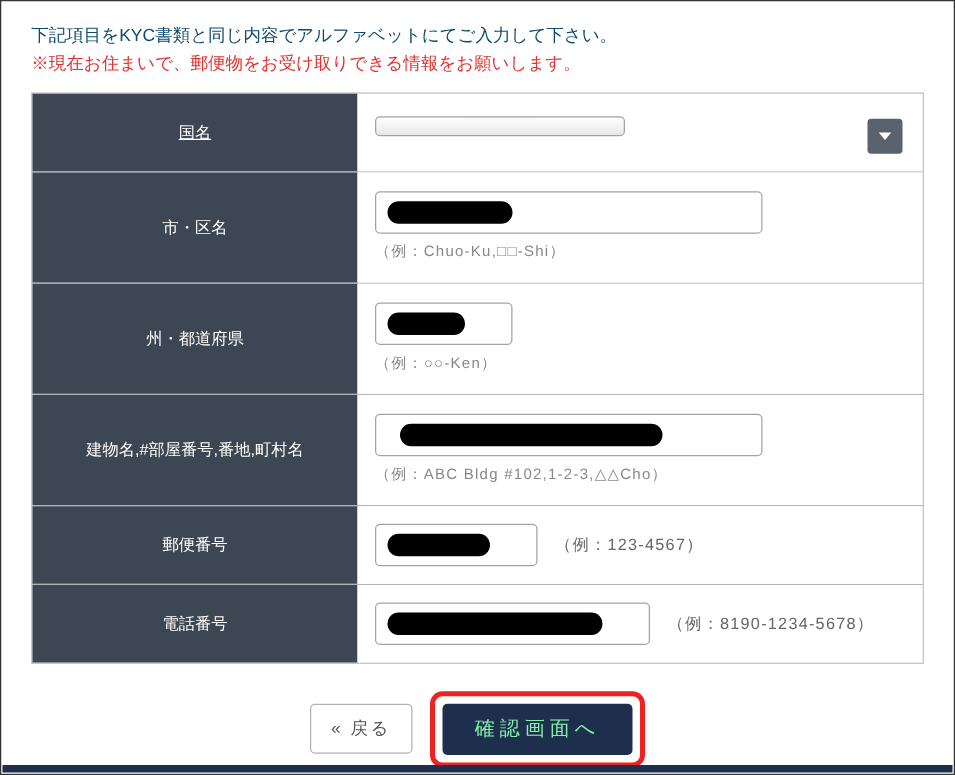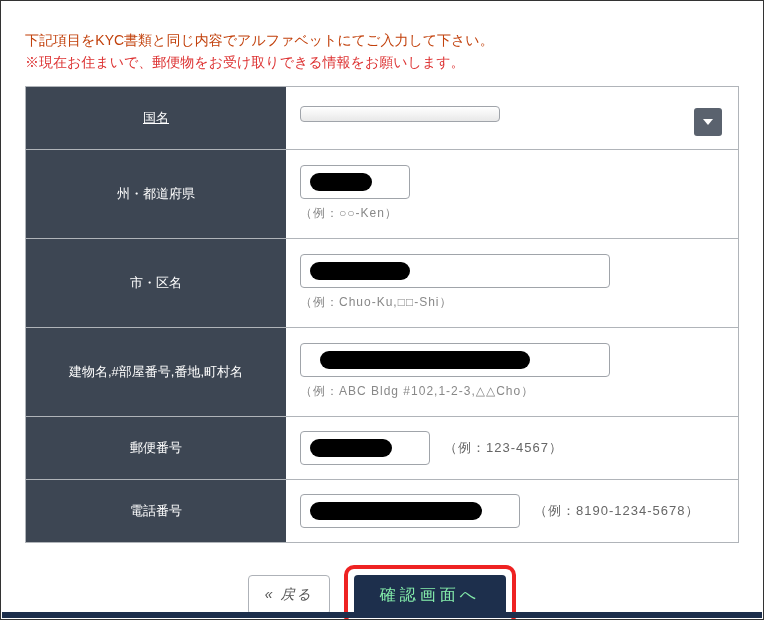--- a/index.html
+++ b/index.html
@@ -5,21 +5,21 @@
     * { box-sizing: border-box; margin: 0; padding: 0; }
     body {
       font-family: "Hiragino Kaku Gothic ProN", "Meiryo", sans-serif;
       background: #fff;
       width: 764px;
       height: 620px;
       border: 1px solid #333;
       position: relative;
     }
     .content { padding: 16px 24px 0 24px; }
-    .instruction { font-size: 14px; color: #c2410c; line-height: 1.6; margin-top: 12px; }
+    .instruction { font-size: 14px; color: #0c4a6e; line-height: 1.6; }
     .warning { font-size: 14px; color: #d33; line-height: 1.6; margin-bottom: 12px; }
     .form-table { width: 100%; border-collapse: collapse; border: 1px solid #b0b4b9; }
     .form-row { display: flex; border-bottom: 1px solid #b0b4b9; }
     .form-row:last-child { border-bottom: none; }
     .label-cell {
       width: 260px;
       background: #3d4653;
       color: #fff;
       font-size: 13px;
       display: flex;
@@ -110,21 +110,20 @@
     }
     .btn-back {
       border: 1px solid #aeb2b8;
       background: #fff;
       color: #555;
       font-size: 14px;
       padding: 10px 16px;
       border-radius: 4px;
       cursor: pointer;
       letter-spacing: 2px;
-      font-style: italic;
     }
     .btn-confirm {
       border: none;
       background: #1d2f4c;
       color: #86efac;
       font-size: 16px;
       padding: 10px 26px;
       border-radius: 4px;
       cursor: pointer;
       letter-spacing: 4px;
@@ -155,39 +154,39 @@
       <div class="input-cell">
         <div class="select-wrap">
           <select>
             <option>Japan</option>
           </select>
           <span class="select-arrow"></span>
         </div>
       </div>
     </div>
 
+    <div class="form-row row-city">
+      <div class="label-cell">市・区名</div>
+      <div class="input-cell">
+        <div class="input-box">
+          <input type="text" class="w-mid" value="" style="">
+          <div class="blackout" style="left:10px; top:8px; width:100px;"></div>
+        </div>
+        <div class="hint">（例：Chuo-Ku,□□-Shi）</div>
+      </div>
+    </div>
+
     <div class="form-row row-state">
       <div class="label-cell">州・都道府県</div>
       <div class="input-cell">
         <div class="input-box">
           <input type="text" class="w-short" value="" style="">
           <div class="blackout" style="left:10px; top:8px; width:62px;"></div>
         </div>
         <div class="hint">（例：○○-Ken）</div>
-      </div>
-    </div>
-
-    <div class="form-row row-city">
-      <div class="label-cell">市・区名</div>
-      <div class="input-cell">
-        <div class="input-box">
-          <input type="text" class="w-mid" value="" style="">
-          <div class="blackout" style="left:10px; top:8px; width:100px;"></div>
-        </div>
-        <div class="hint">（例：Chuo-Ku,□□-Shi）</div>
       </div>
     </div>
 
     <div class="form-row row-addr">
       <div class="label-cell">建物名,#部屋番号,番地,町村名</div>
       <div class="input-cell">
         <div class="input-box">
           <input type="text" class="w-mid" value="" style="">
           <div class="blackout" style="left:20px; top:8px; width:210px;"></div>
         </div>

